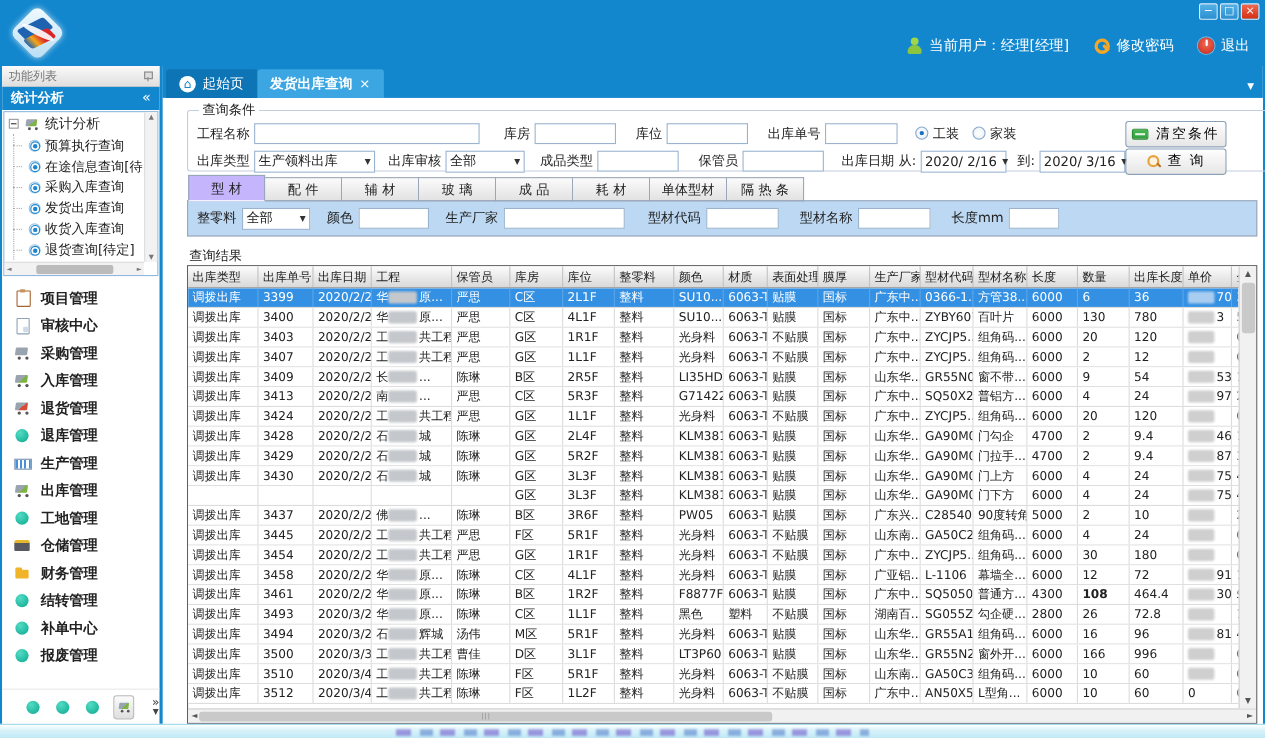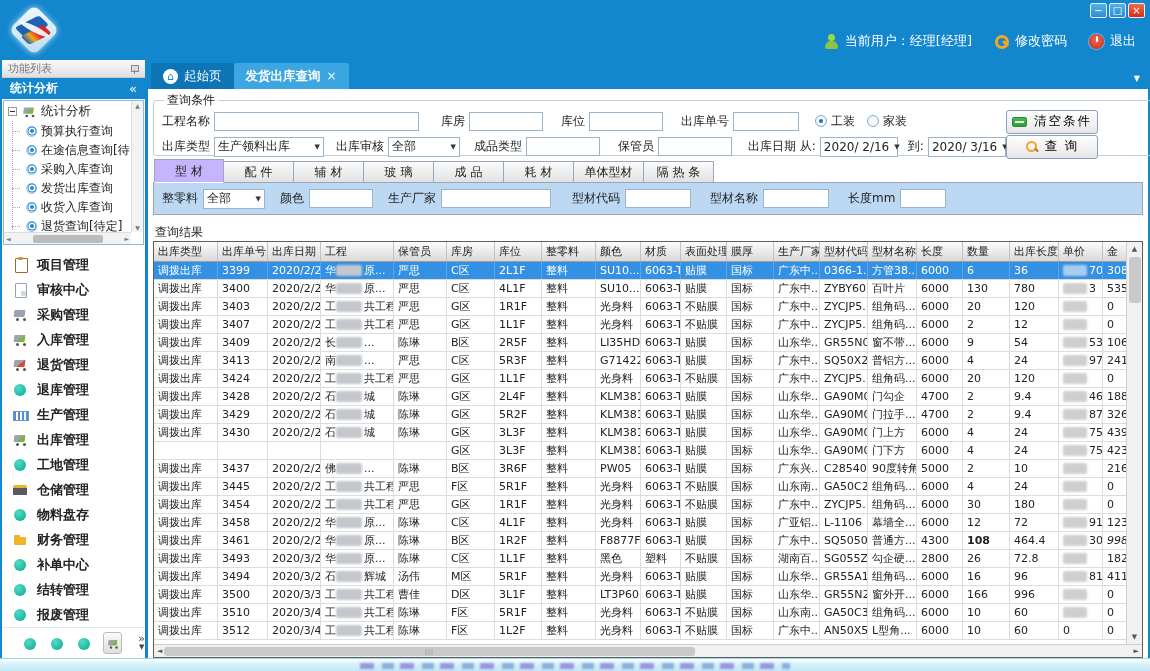--- a/index.html
+++ b/index.html
@@ -78,21 +78,21 @@
   
   .main { flex:1; display:flex; flex-direction:column; min-width:0; }
   .tabstrip { height:29px; background:#1287CE; display:flex; align-items:flex-end; padding-left:3px; position:relative; }
   .tab { height:26px; display:flex; align-items:center; gap:6px; padding:0 12px; color:#fff; font-size:12.5px; border-radius:3px 3px 0 0; }
   .tab.home { background:#0d74b6; }
   .home-icon { width:15px; height:15px; border-radius:50%; background:#fff; color:#1287CE; font-size:11px; line-height:15px; text-align:center; }
   .tab.active { background:#3BA6E2; font-weight:bold; }
   .tab .close { font-size:12px; font-weight:normal; opacity:.95; }
   .tab-overflow { position:absolute; right:8px; bottom:6px; color:#fff; font-size:8px; }
 
-  .content { flex:1; background:#fff; padding:3px 5px 0 5px; display:flex; flex-direction:column; min-height:0; }
+  .content { flex:1; background:#fff; padding:3px 5px 0 22px; display:flex; flex-direction:column; min-height:0; }
 
   fieldset.query { border:1px solid #c3cedd; border-radius:3px; padding:0 8px 4px 8px; height:64px; }
   fieldset.query legend { font-size:12px; padding:0 3px; margin-left:2px; color:#222; }
   .qrow { display:flex; align-items:center; height:25px; font-size:12px; color:#222; }
   .qrow label { margin-right:4px; white-space:nowrap; }
   .tb { height:19px; border:1px solid #9ab4d0; background:#fff; font:inherit; padding:0 3px; }
   .combo { height:20px; border:1px solid #9ab4d0; background:#fff; display:flex; align-items:center; padding:0 3px; white-space:nowrap; }
   .combo .arr { margin-left:auto; font-size:7px; color:#333; padding-left:5px; }
   .radio { width:12px; height:12px; border-radius:50%; border:1px solid #88aacc; background:radial-gradient(#fff,#e8eef5); position:relative; display:inline-block; margin-right:4px; vertical-align:-2px; }
   .radio.checked::after { content:""; position:absolute; left:3px; top:3px; width:4px; height:4px; border-radius:50%; background:#1b6ec2; }
@@ -255,34 +255,30 @@
           </div>
           <div class="menu-item">
             <span class="ic ic-circle"></span>
             <span>工地管理</span>
           </div>
           <div class="menu-item">
             <span class="ic ic-warehouse"></span>
             <span>仓储管理</span>
           </div>
           <div class="menu-item">
-            <span class="ic ic-circle"></span>
-            <span>物料盘存</span>
-          </div>
-          <div class="menu-item">
             <span class="ic ic-folder"></span>
             <span>财务管理</span>
           </div>
           <div class="menu-item">
             <span class="ic ic-circle"></span>
+            <span>结转管理</span>
+          </div>
+          <div class="menu-item">
+            <span class="ic ic-circle"></span>
             <span>补单中心</span>
-          </div>
-          <div class="menu-item">
-            <span class="ic ic-circle"></span>
-            <span>结转管理</span>
           </div>
           <div class="menu-item">
             <span class="ic ic-circle"></span>
             <span>报废管理</span>
           </div>
         </div>
       <div class="side-bottom">
         <span class="ic ic-circle" style="width:13px"></span>
         <span class="ic ic-circle" style="width:13px"></span>
         <span class="ic ic-circle" style="width:13px"></span>

